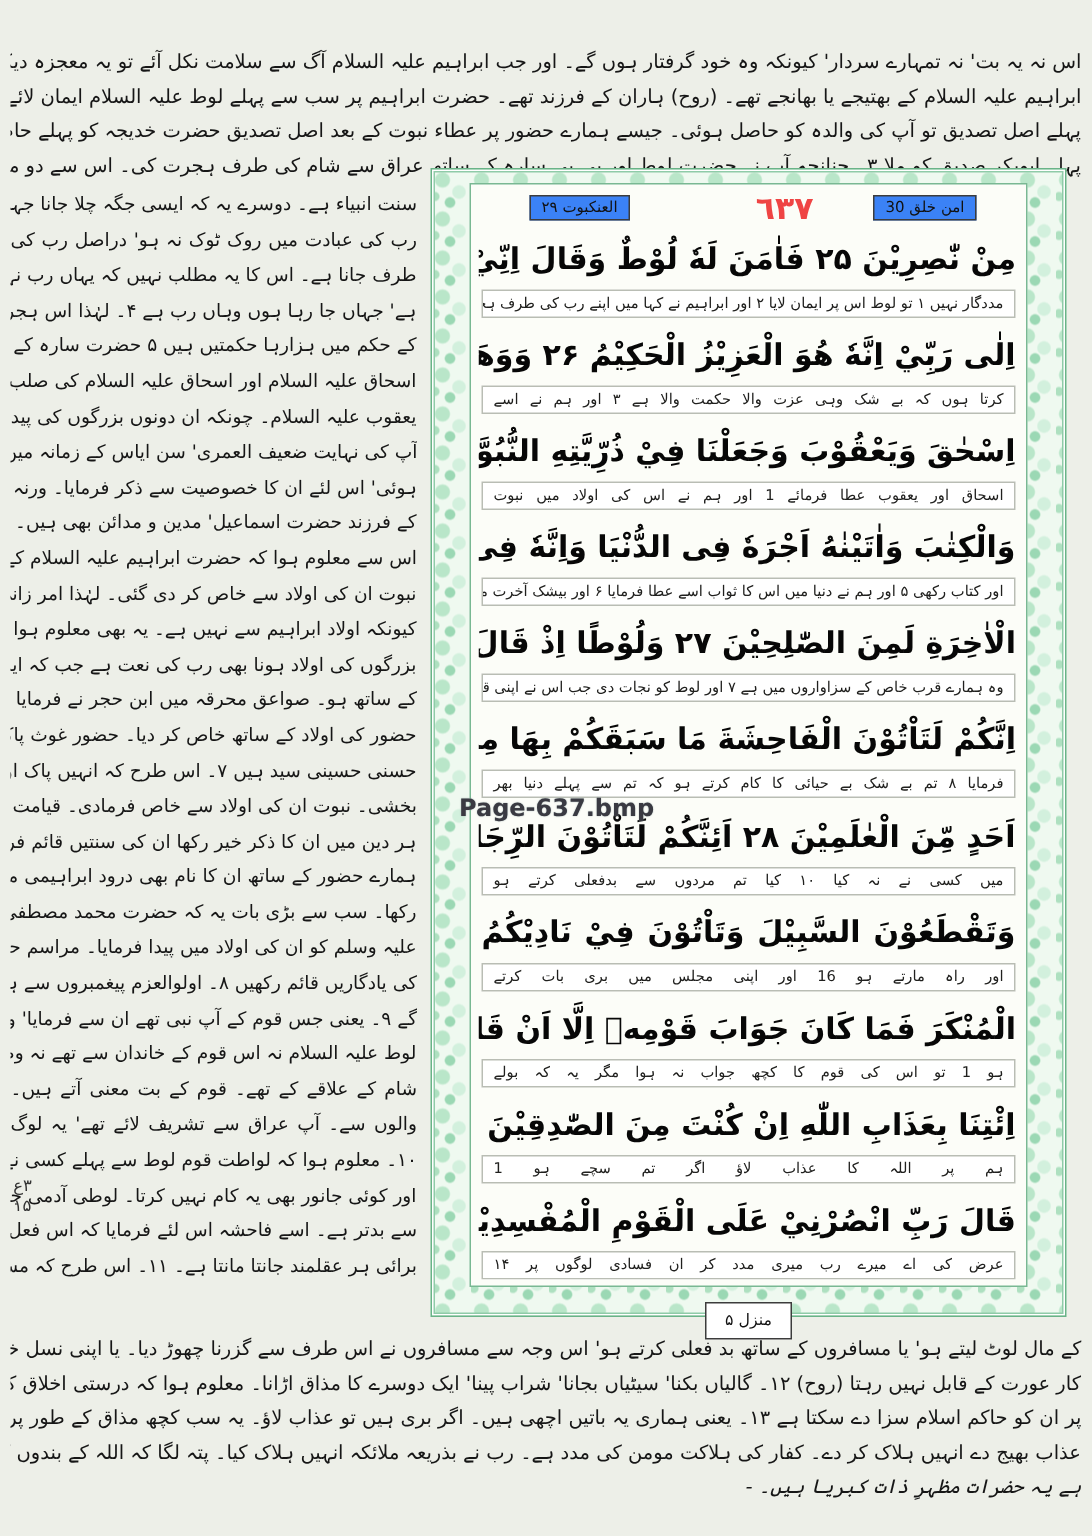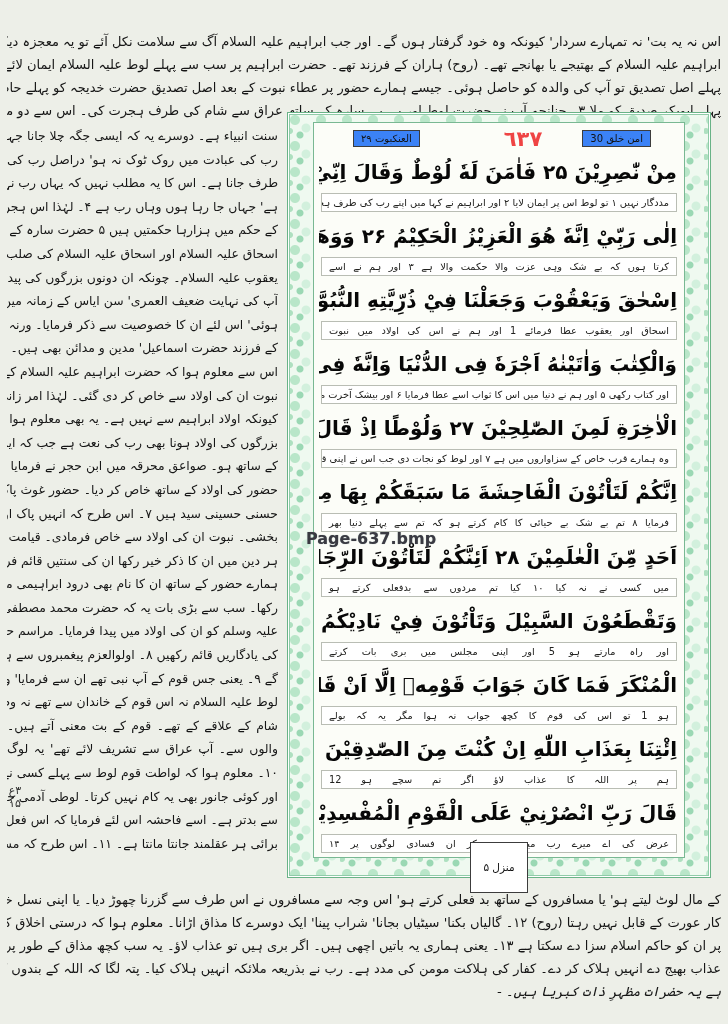--- a/index.html
+++ b/index.html
@@ -98,21 +98,21 @@
     color:#20201e;margin:1px 2px 0 2px;padding:0 7px;
     text-align:justify;text-align-last:justify;
     white-space:nowrap;overflow:hidden;
   }
   .frame-footer{
     position:absolute;left:0;right:0;bottom:-16px;
     display:flex;justify-content:center;
   }
   .footer-box{
     border:1px solid #3c3c3c;background:#ffffff;
-    font-size:10.5px;line-height:15px;padding:17px 12px;
+    font-size:10.5px;line-height:15px;padding:4px 12px;
     direction:rtl;color:#111;
   }
   
   .watermark{
     position:absolute;left:306px;top:500px;
     font-size:16px;font-weight:bold;color:#3a3a42;
     font-family:"DejaVu Sans",sans-serif;
     text-shadow:0 0 1px #9aa;letter-spacing:0;
     z-index:5;
     margin-top:29px;
@@ -252,31 +252,31 @@
             <div class="verse-urdu">فرمایا ۸ تم بے شک بے حیائی کا کام کرتے ہو کہ تم سے پہلے دنیا بھر</div>
           </div>
 
           <div class="verse">
             <div class="verse-arabic">اَحَدٍ مِّنَ الْعٰلَمِيْنَ ۲۸ اَئِنَّكُمْ لَتَاْتُوْنَ الرِّجَالَ</div>
             <div class="verse-urdu">میں کسی نے نہ کیا ۱۰ کیا تم مردوں سے بدفعلی کرتے ہو</div>
           </div>
 
           <div class="verse">
             <div class="verse-arabic">وَتَقْطَعُوْنَ السَّبِيْلَ وَتَاْتُوْنَ فِيْ نَادِيْكُمُ</div>
-            <div class="verse-urdu">اور راہ مارتے ہو 5 اور اپنی مجلس میں بری بات کرتے</div>
+            <div class="verse-urdu">اور راہ مارتے ہو 16 اور اپنی مجلس میں بری بات کرتے</div>
           </div>
 
           <div class="verse">
             <div class="verse-arabic">الْمُنْكَرَ فَمَا كَانَ جَوَابَ قَوْمِهٖ اِلَّا اَنْ قَالُوا</div>
             <div class="verse-urdu">ہو 1 تو اس کی قوم کا کچھ جواب نہ ہوا مگر یہ کہ بولے</div>
           </div>
 
           <div class="verse">
             <div class="verse-arabic">اِئْتِنَا بِعَذَابِ اللّٰهِ اِنْ كُنْتَ مِنَ الصّٰدِقِيْنَ ۲۹</div>
-            <div class="verse-urdu">ہم پر اللہ کا عذاب لاؤ اگر تم سچے ہو 12</div>
+            <div class="verse-urdu">ہم پر اللہ کا عذاب لاؤ اگر تم سچے ہو 1</div>
           </div>
 
           <div class="verse">
             <div class="verse-arabic">قَالَ رَبِّ انْصُرْنِيْ عَلَى الْقَوْمِ الْمُفْسِدِيْنَ ۳۰ ع</div>
             <div class="verse-urdu">عرض کی اے میرے رب میری مدد کر ان فسادی لوگوں پر ۱۴</div>
           </div>
         </div>
 
     </div>
     <div class="frame-footer">

